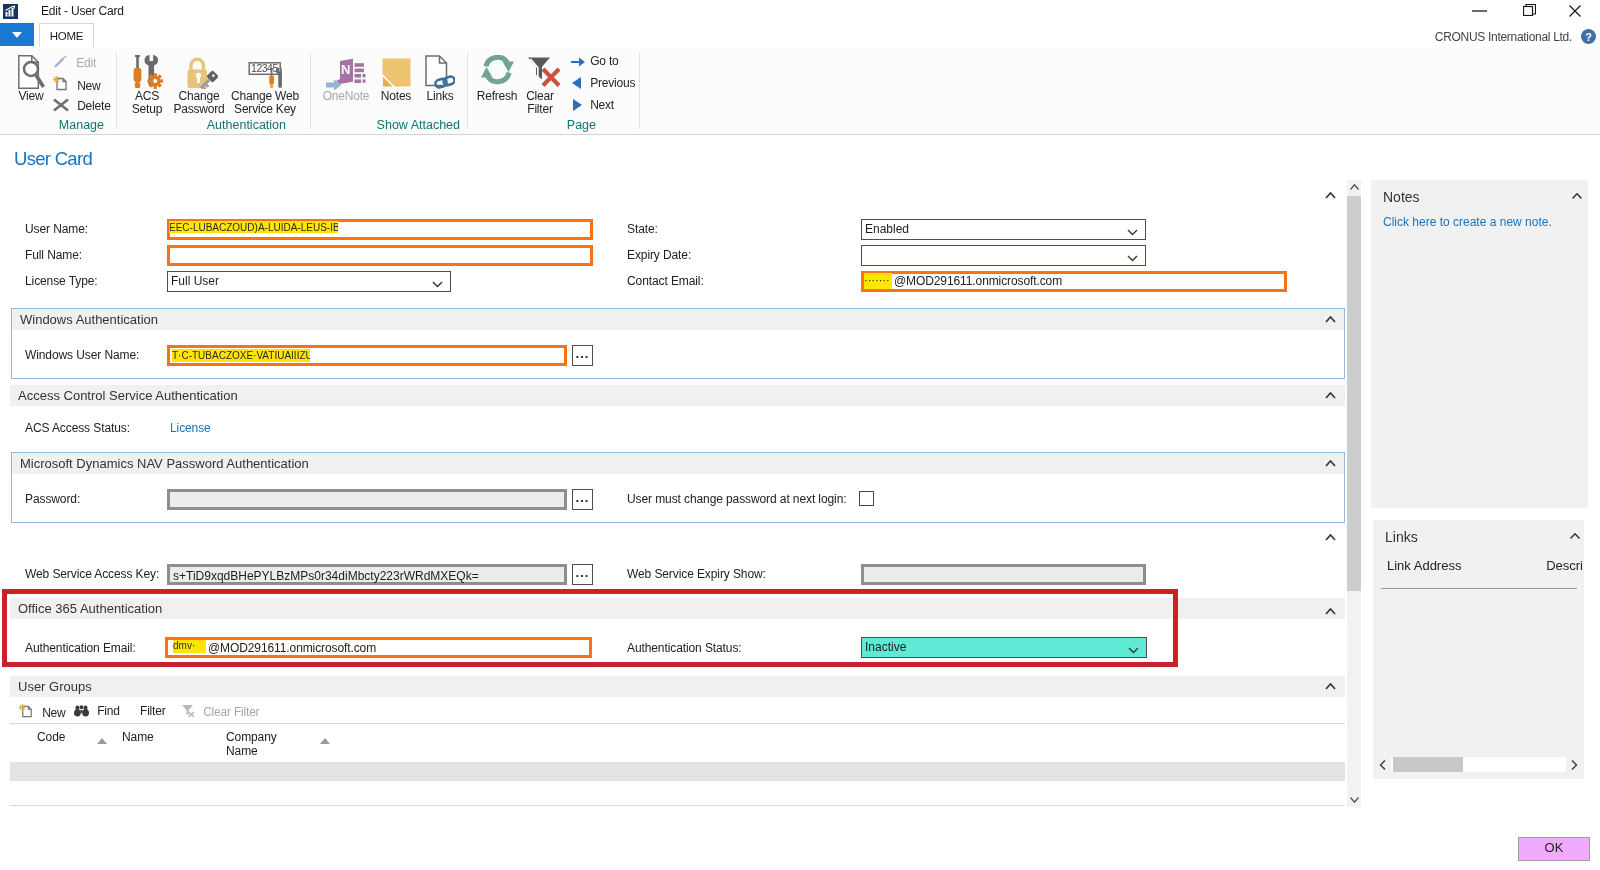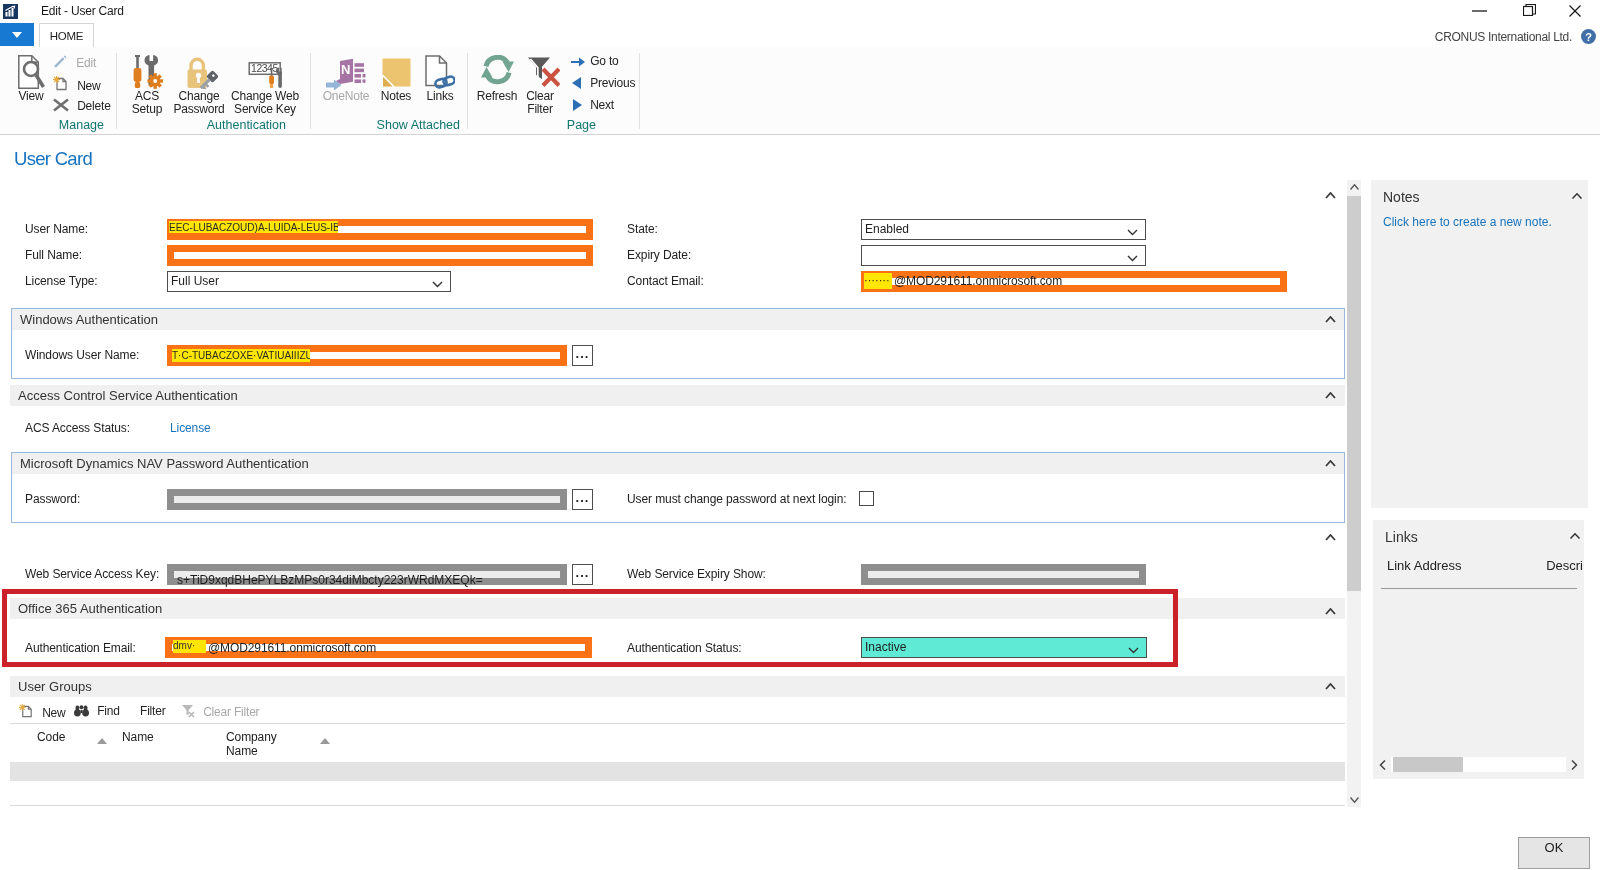--- a/index.html
+++ b/index.html
@@ -24,36 +24,36 @@
 .glabel { position:absolute; top:71px; height:16px; font-size:12.5px; color:#0f766e; text-align:right; }
 .bigbtn { position:absolute; top:8px; text-align:center; font-size:12px; letter-spacing:-0.2px; line-height:12.5px; color:#252525; }
 .bigbtn .bicon { height:35px; margin-bottom:0; }
 .smallbtn { position:absolute; height:16px; font-size:12px; letter-spacing:-0.2px; color:#252525; white-space:nowrap; }
 .smallbtn svg { vertical-align:-2px; margin-right:5px; }
 .gray { color:#a8a8a8; }
 
 
 .sechdr { position:absolute; left:10px; width:1335px; height:21px; background:#f0f0f0; font-size:13px; color:#333; padding-left:8px; line-height:21px; }
 .flabel { position:absolute; font-size:12px; letter-spacing:-0.1px; color:#222; }
-.finput { position:absolute; height:21px; border:7px solid #f97316; background:#fff; font-size:12px; font-family:"Liberation Sans",sans-serif; padding:0 3px; color:#1e1e1e; }
+.finput { position:absolute; height:21px; border:3px solid #f97316; background:#fff; font-size:12px; font-family:"Liberation Sans",sans-serif; padding:0 3px; color:#1e1e1e; }
 .dis { background:#ececec; border-color:#8e8e8e; }
 .fselect { position:absolute; height:21px; border:1px solid #4d4d4d; background:#fff; font-size:12px; padding:0 3px; line-height:19px; color:#1e1e1e; }
 .fselect .sarr { position:absolute; right:7px; top:3px; }
 .dots3 { position:absolute; width:21px; height:21px; border:1px solid #4d4d4d; background:#fff; text-align:center; line-height:16px; font-size:13px; font-weight:bold; letter-spacing:1px; }
 .bluebox { position:absolute; left:11px; width:1334px; border:1px solid #9ab7dc; background:#fff; }
 .chev { position:absolute; left:1325px; }
 .yellow { position:absolute; background:#ffe600; overflow:hidden; white-space:nowrap; }
 
 
 .facbox { position:absolute; background:#f1f1f1; }
 .factitle { position:absolute; left:12px; top:9px; font-size:14px; color:#333; }
 .link { color:#1774bd; }
 
 .fselect.dis { background:#5eead4; border-color:#4d4d4d; }
-#okbtn { position:absolute; left:1518px; top:837px; width:72px; height:32px; background:#e5e5e5; border:1px solid #9e9e9e; font-size:13px; text-align:center; line-height:20px; color:#222; }
+#okbtn { position:absolute; left:1518px; top:837px; width:72px; height:24px; background:#f0abfc; border:1px solid #9e9e9e; font-size:13px; text-align:center; line-height:20px; color:#222; }
 </style>
 </head>
 <body>
 <div id="page">
 
 <div id="titlebar">
   <svg class="abs" style="left:3px;top:4px" width="15" height="15">
     <rect x="0" y="0" width="15" height="15" fill="#17355e"></rect>
     <rect x="2.5" y="8" width="2" height="4.5" fill="#fff"></rect>
     <rect x="5.5" y="6" width="2" height="6.5" fill="#fff"></rect>

